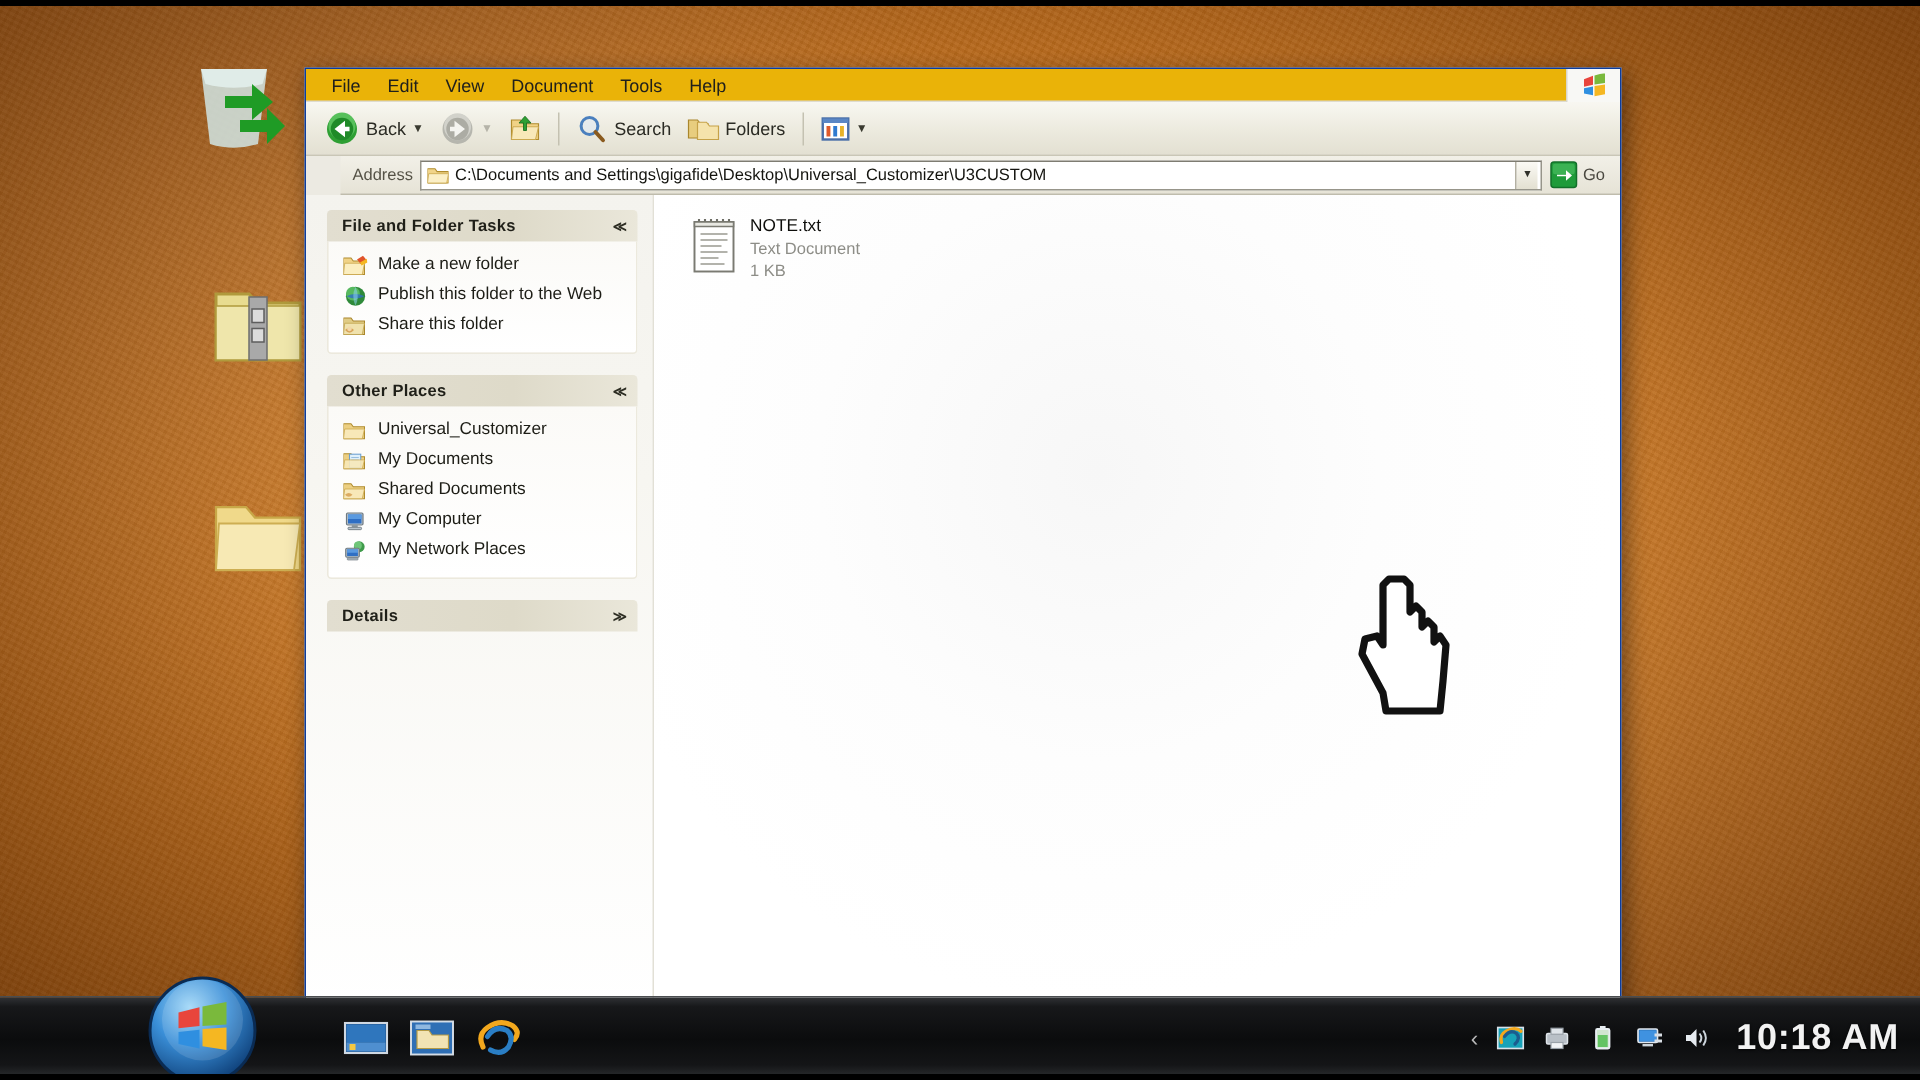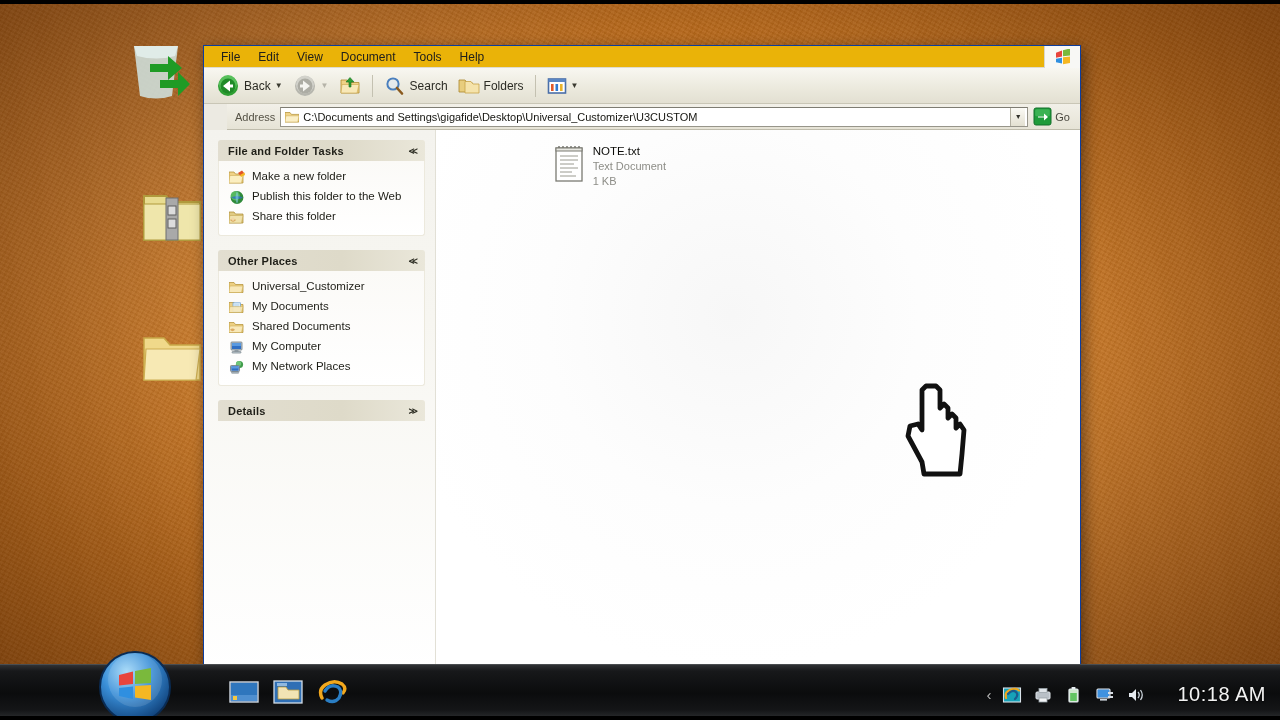--- a/index.html
+++ b/index.html
@@ -148,21 +148,21 @@
   .task-row { display: flex; align-items: flex-start; gap: 7px; padding: 2px 0 2px 4px; }
   .task-icon { width: 16px; height: 15px; flex: 0 0 16px; margin-top: 1px; }
   .task-label { font-size: 11.5px; color: #1d1d16; line-height: 14px; }
 
   
   #filepane {
     flex: 1 1 auto; position: relative; background: #fff;
     background-image: radial-gradient(ellipse at 46% 34%, #f7f7f7 0%, #fdfdfd 38%, #ffffff 70%);
     padding: 12px 0 0 22px;
   }
-  .file-item { display: flex; align-items: flex-start; gap: 6px; width: 210px; padding: 2px; justify-content: flex-end; }
+  .file-item { display: flex; align-items: flex-start; gap: 6px; width: 210px; padding: 2px; }
   .file-icon { width: 34px; height: 40px; flex: 0 0 34px; }
   .file-name { font-size: 11.5px; color: #0d0d0a; line-height: 15px; }
   .file-type { font-size: 11px; color: #8d8d87; line-height: 15px; }
   .file-size { font-size: 11px; color: #8d8d87; line-height: 15px; }
 
   
   #cursor { position: absolute; left: 462px; top: 252px; width: 76px; height: 98px; pointer-events: none; }
 
   
   #taskbar {
@@ -172,22 +172,22 @@
     display: flex; align-items: center;
   }
   #start-orb {
     position: absolute; left: 98px; bottom: -8px; width: 74px; height: 74px; border-radius: 50%;
   }
   #quicklaunch { position: absolute; left: 228px; bottom: 8px; display: flex; gap: 12px; align-items: flex-end; }
   .ql-icon { width: 32px; height: 30px; }
   #tray { position: absolute; right: 14px; bottom: 10px; display: flex; align-items: center; gap: 11px; }
   .tray-icon { width: 20px; height: 20px; }
   #tray-clock {
-    color: #f2f2f2; font-size: 20px; letter-spacing: 0.5px;
-    text-shadow: 0 1px 2px rgba(0,0,0,0.8); margin-left: 20px;
+    color: #f2f2f2; font-size: 24px; letter-spacing: 0.5px;
+    text-shadow: 0 1px 2px rgba(0,0,0,0.8); margin-left: 6px; font-weight: bold;
   }
   #tray-expand { color: #b9b9b9; font-size: 15px; }
 </style>
 </head>
 <body>
 
 <div id="desktop">
   <div id="desk-texture"></div>
   <div id="desk-vignette"></div>
 

